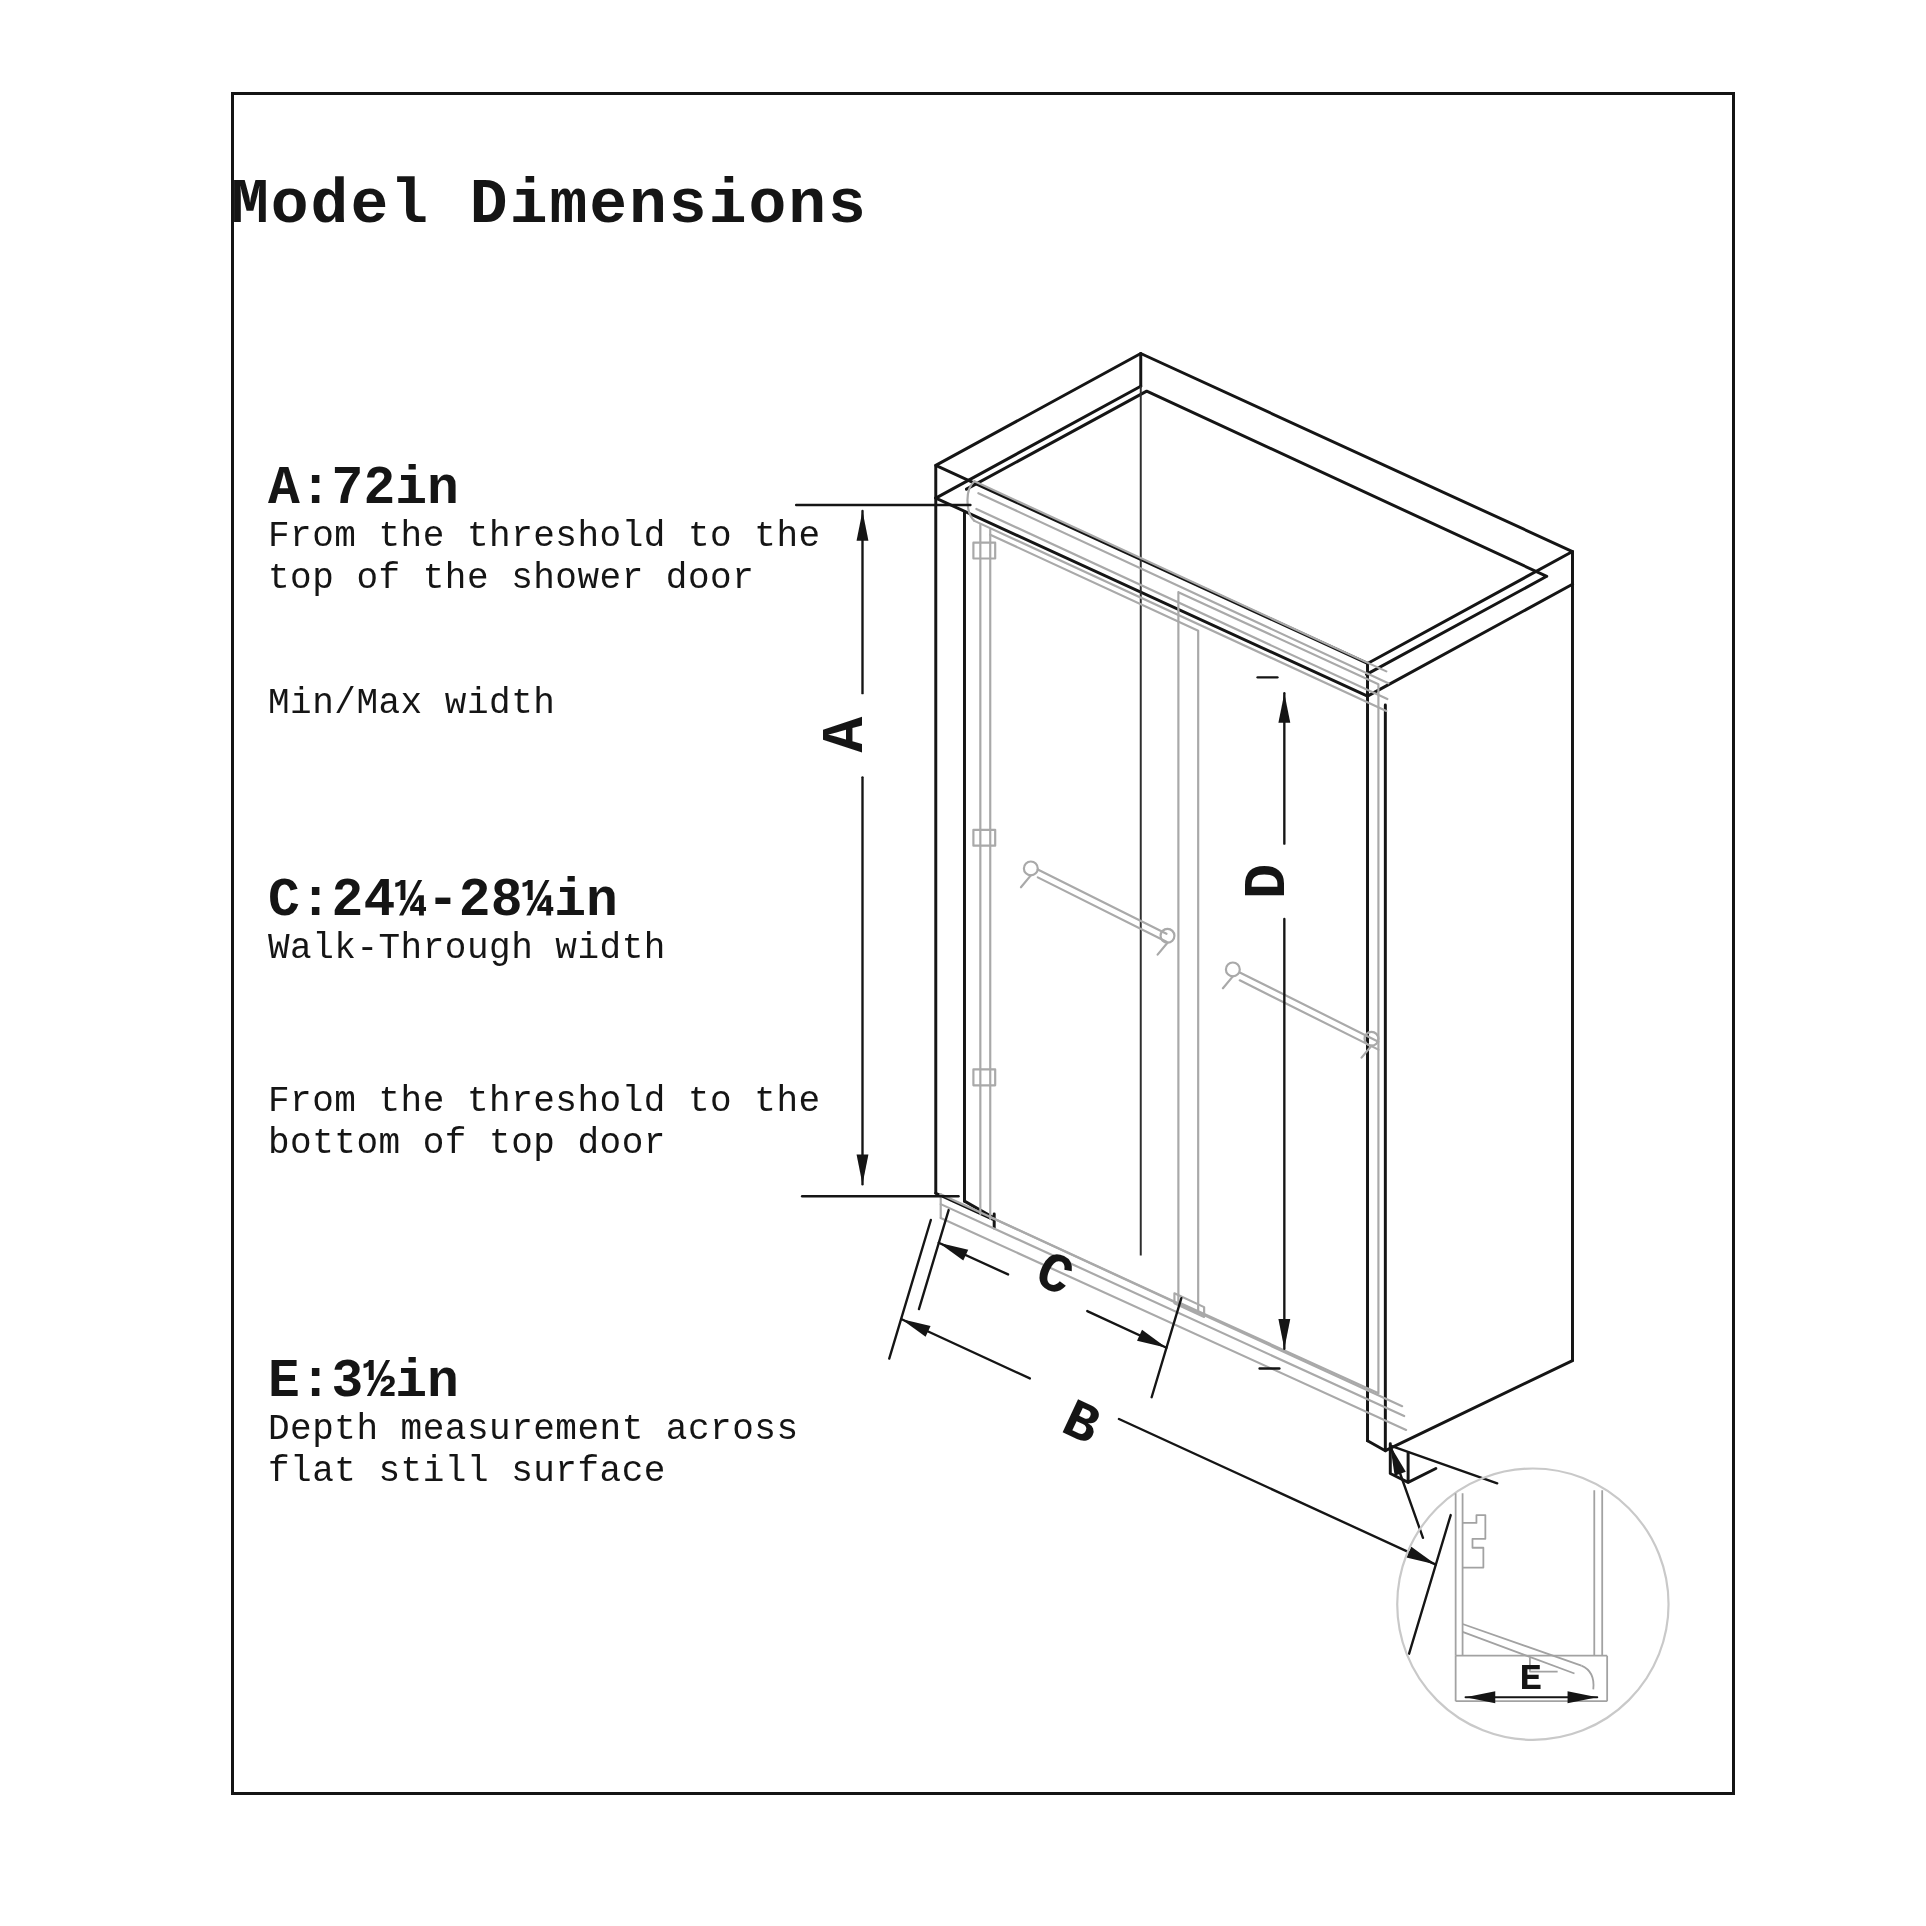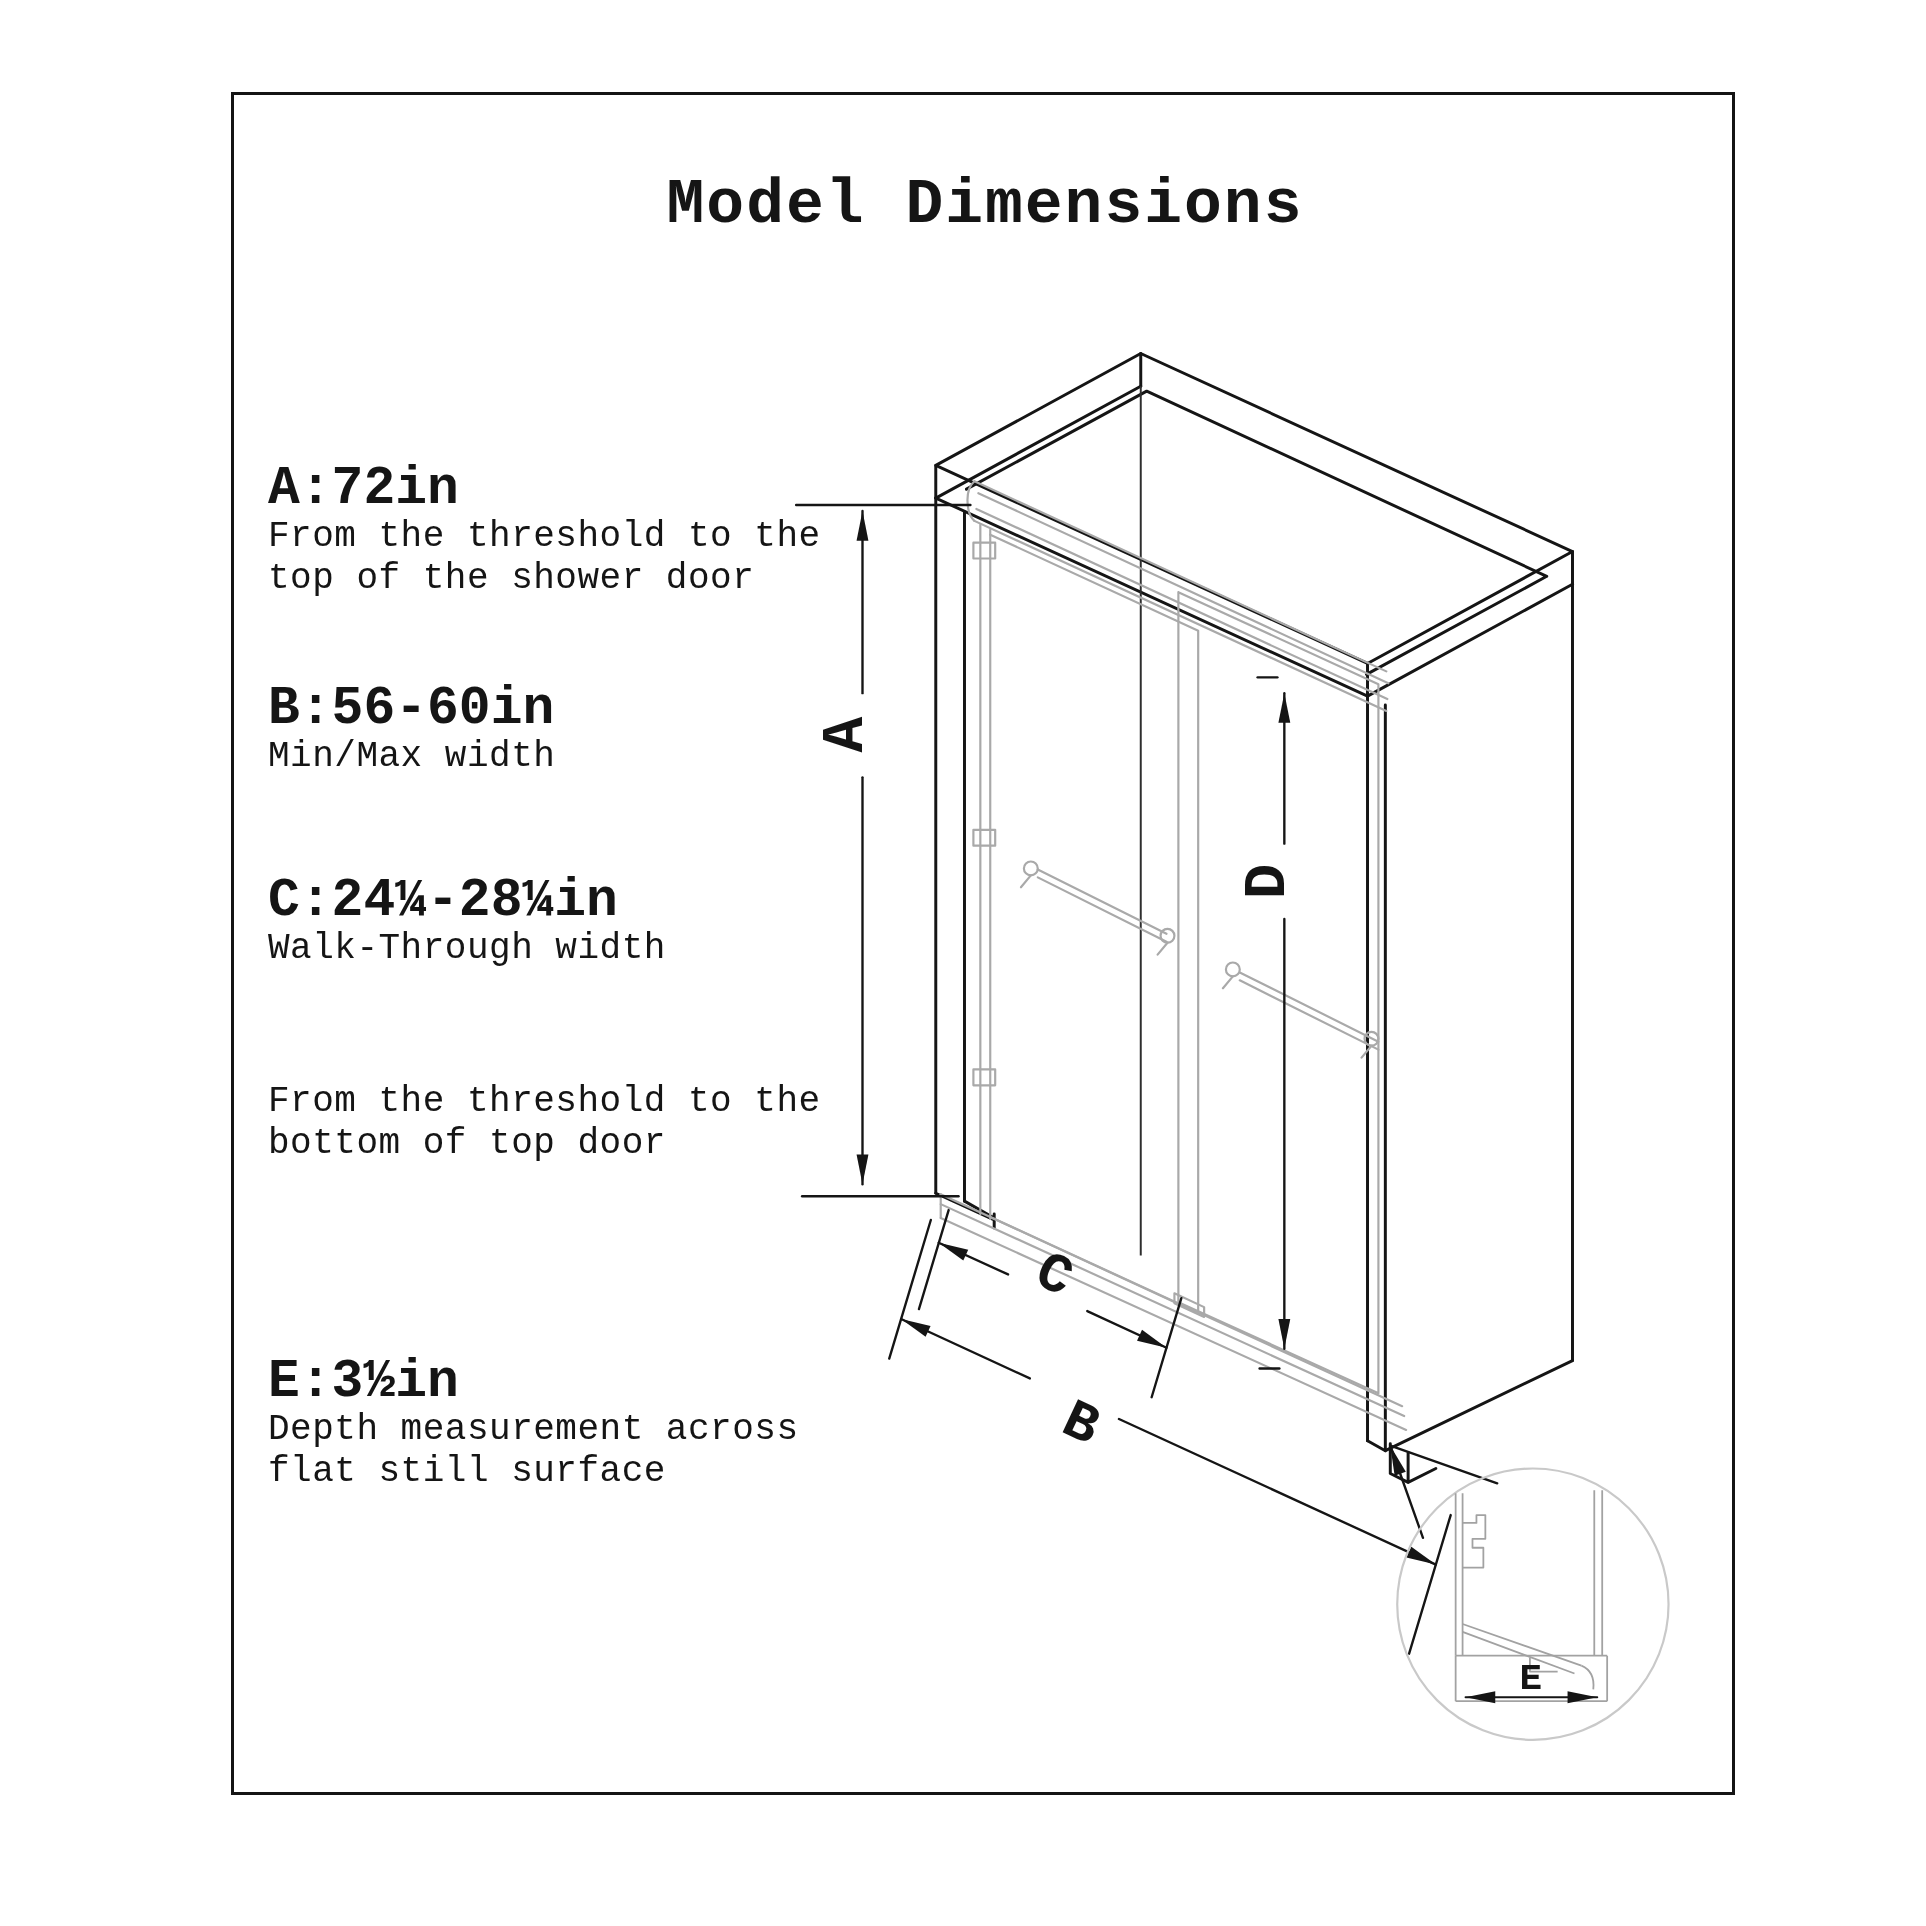--- a/index.html
+++ b/index.html
@@ -5,21 +5,21 @@
   html,body{margin:0;padding:0;background:#fff;}
   .page{
     position:relative;width:1927px;height:1927px;background:#fff;
     font-family:"Liberation Mono","DejaVu Sans Mono",monospace;color:#151515;overflow:hidden;
   }
   .border-frame{
     position:absolute;left:231px;top:92px;width:1504px;height:1703px;
     border:3px solid #141414;box-sizing:border-box;
   }
   .title{
-    position:absolute;left:231px;top:170px;width:1508px;text-align:center;
+    position:absolute;left:231px;top:170px;width:1508px;
     font-size:63px;font-weight:bold;letter-spacing:2px;white-space:nowrap;
   }
   .dim-block{position:absolute;left:268px;white-space:nowrap;}
   .dim-label{font-size:53px;font-weight:bold;line-height:1.0;}
   .dim-desc{font-size:36px;line-height:1.16;letter-spacing:0.5px;}
   .drawing{position:absolute;left:0;top:0;}
   .blk{stroke:#151515;stroke-width:3;fill:none;stroke-linecap:round;stroke-linejoin:round;}
   .thin{stroke:#2e2e2e;stroke-width:2;fill:none;}
   .gry{stroke:#a9a9a9;stroke-width:2.2;fill:none;stroke-linecap:round;stroke-linejoin:round;}
   .dim{stroke:#151515;stroke-width:2.4;fill:none;stroke-linecap:round;}
@@ -41,21 +41,20 @@
 
   <div class="dim-block" style="top:463px">
     <div class="dim-label">A:72in</div>
     <div class="dim-desc">
       <div>From the threshold to the</div>
       <div>top of the shower door</div>
     </div>
   </div>
 
   <div class="dim-block" style="top:683px">
-    <div class="dim-label">B:56-60in</div>
     <div class="dim-desc">
       <div>Min/Max width</div>
     </div>
   </div>
 
   <div class="dim-block" style="top:875px">
     <div class="dim-label">C:24¼-28¼in</div>
     <div class="dim-desc">
       <div>Walk-Through width</div>
     </div>

